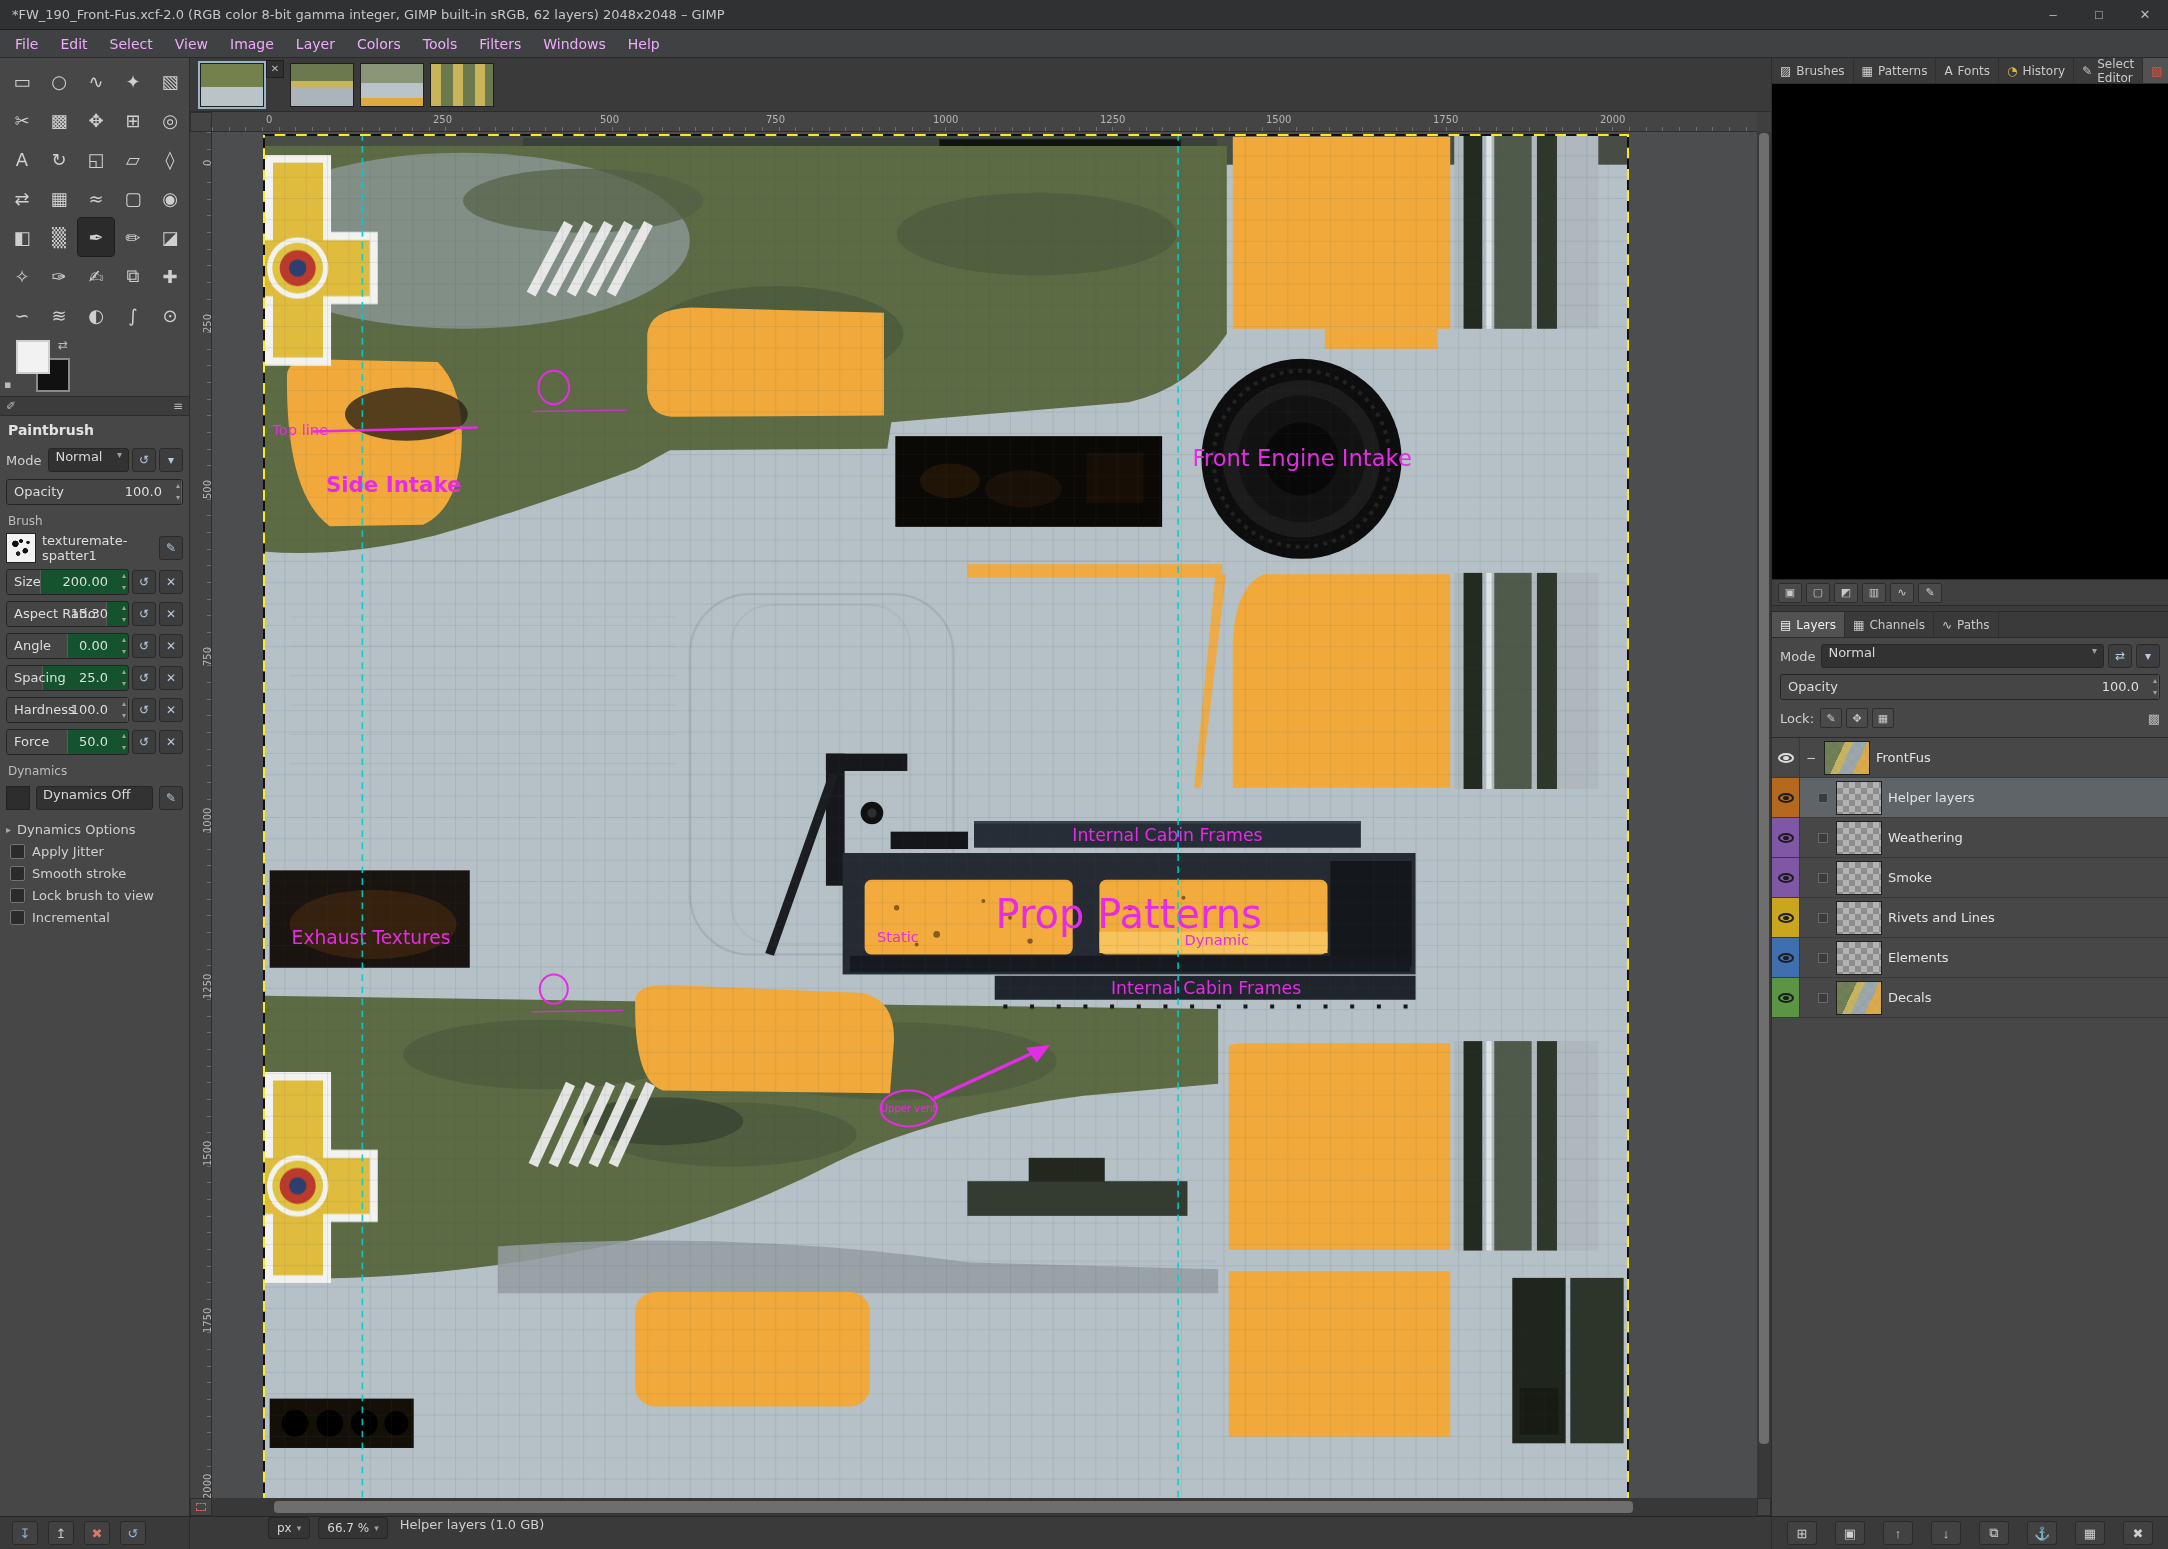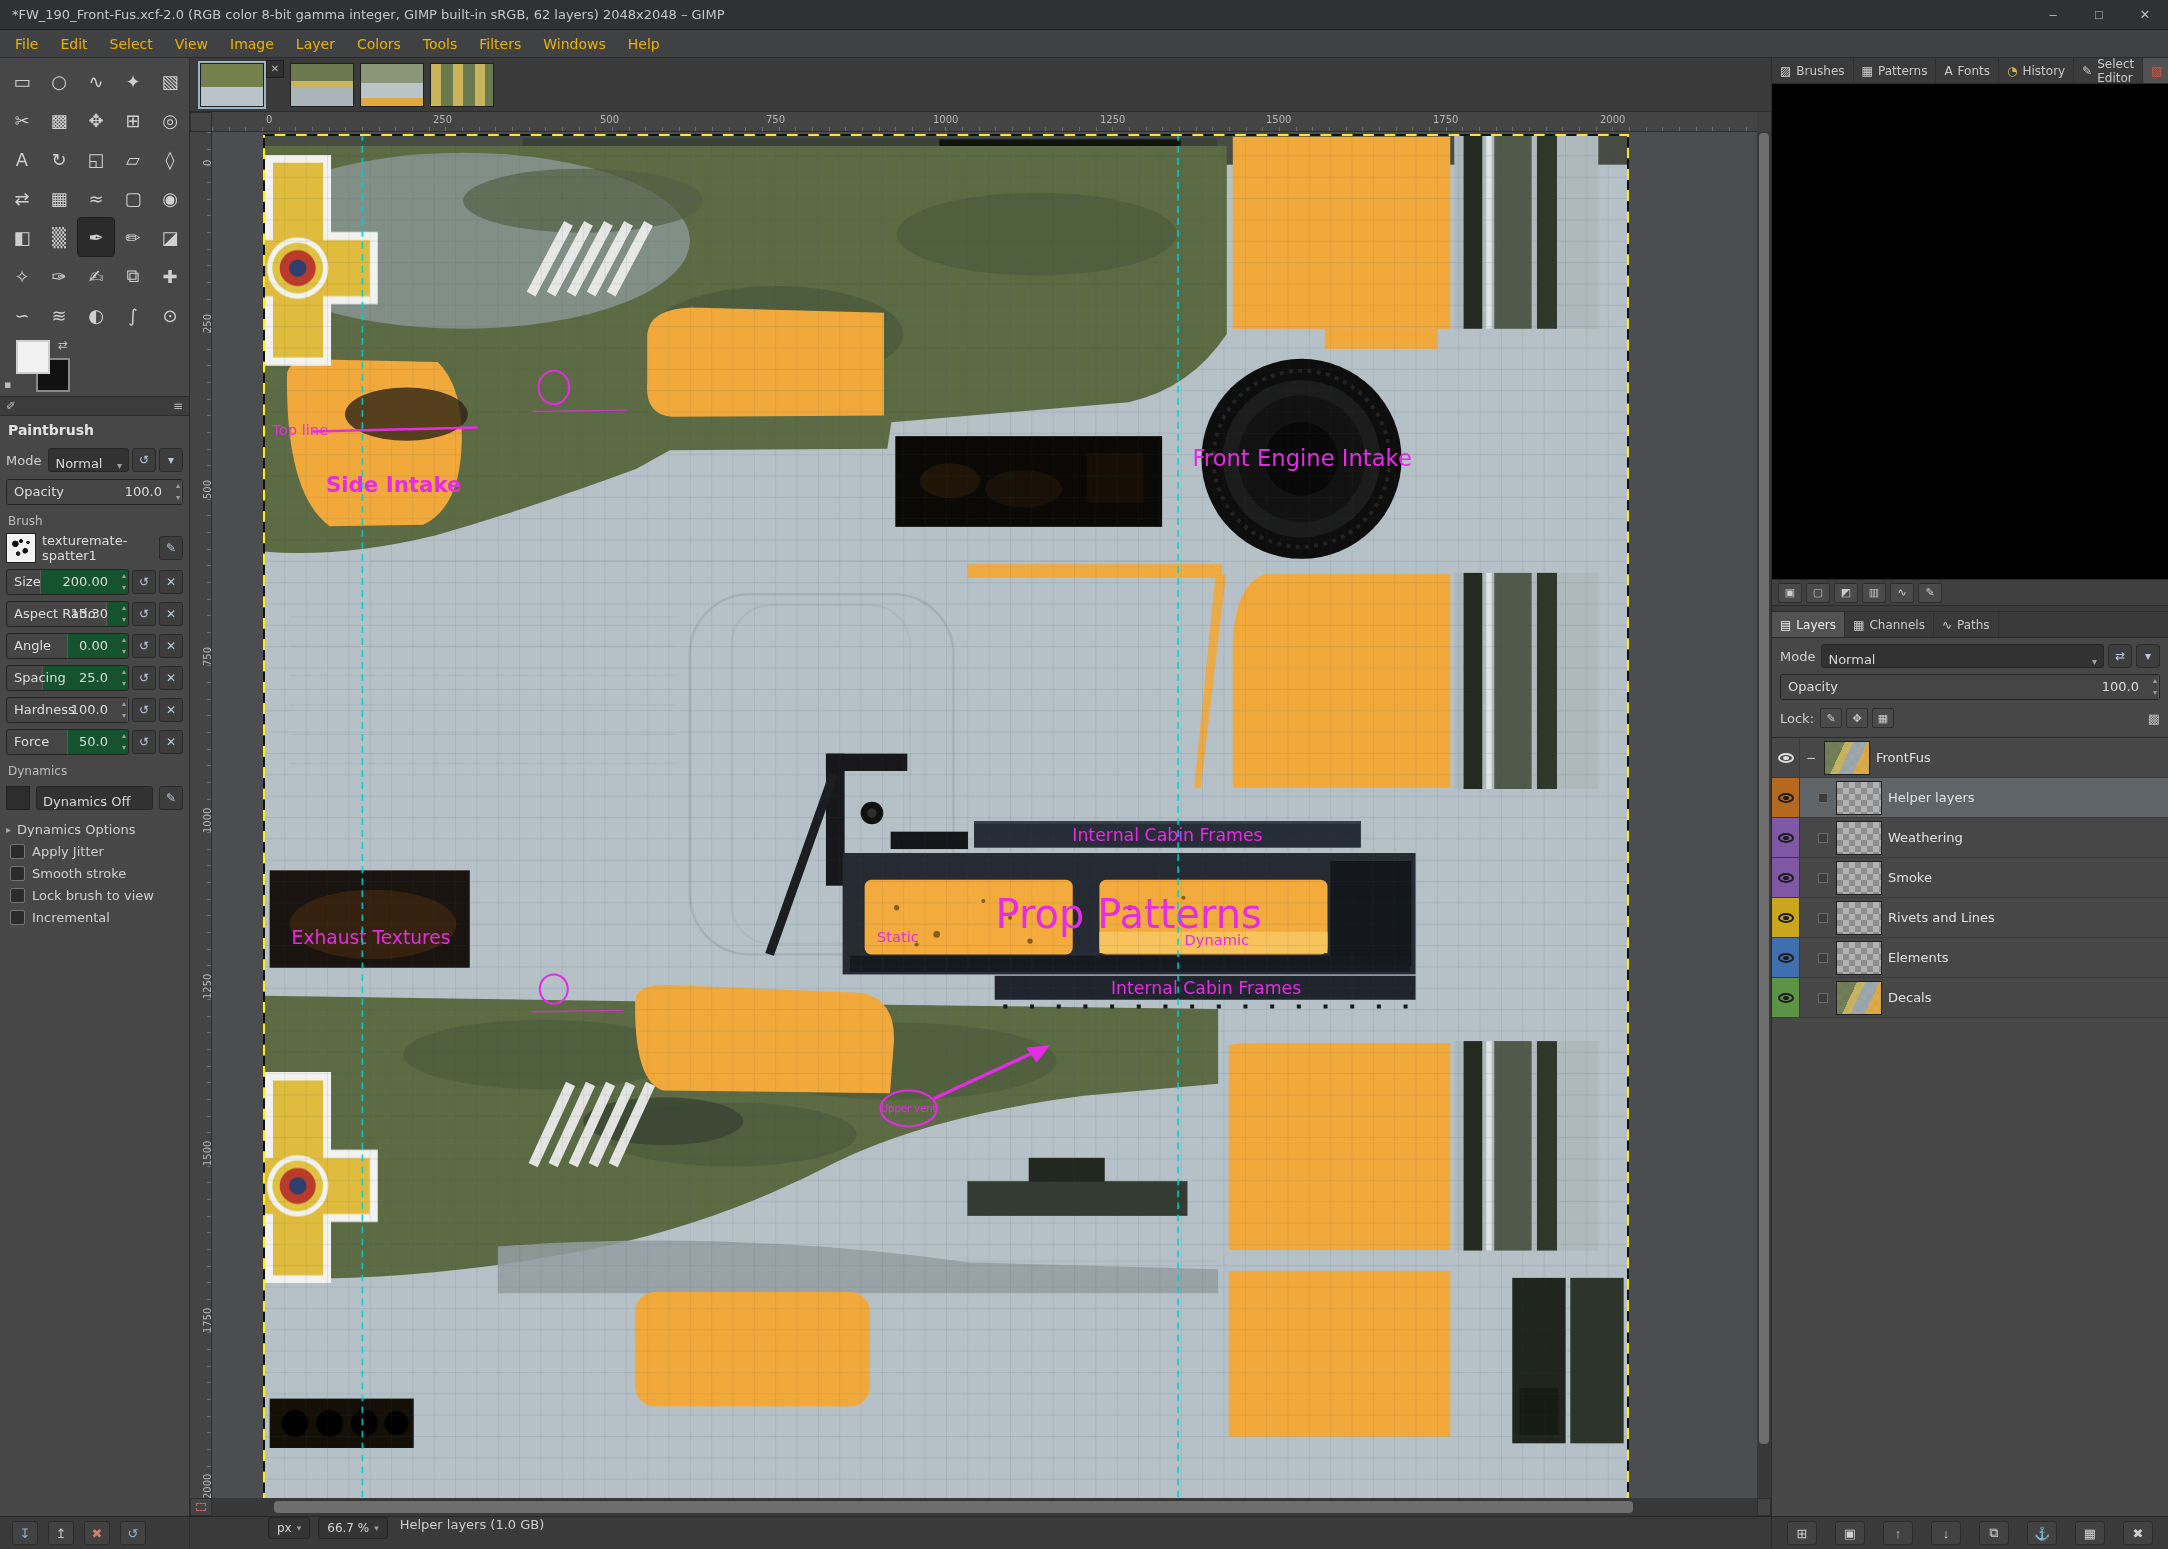--- a/index.html
+++ b/index.html
@@ -9,21 +9,21 @@
     font-family:"DejaVu Sans","Liberation Sans",sans-serif; font-size:14px;
     -webkit-font-smoothing:antialiased;
   }
   
   .titlebar { position:absolute; top:0; left:0; right:0; height:30px; background:#2f3133; border-bottom:1px solid #1e1e1e; display:flex; align-items:center; }
   .titlebar .title { margin-left:12px; font-size:13px; color:#c6c6c6; white-space:nowrap; }
   .win-controls { margin-left:auto; display:flex; height:100%; }
   .win-btn { width:46px; height:100%; background:transparent; border:none; color:#bbb; font-size:13px; cursor:default; }
   
   .menubar { position:absolute; top:30px; left:0; right:0; height:28px; background:#3f4143; border-bottom:1px solid #2a2a2a; display:flex; align-items:center; padding-left:4px; }
-  .menu-item { padding:4px 11px; font-size:14px; color:#eab308; }
+  .menu-item { padding:4px 11px; font-size:14px; color:#f0abfc; }
   
   .left-dock  { position:absolute; top:58px; bottom:33px; left:0; width:190px; background:#474747; border-right:1px solid #2c2c2c; overflow:hidden; }
   .canvas-col { position:absolute; top:58px; bottom:33px; left:190px; right:397px; background:#3f3f3f; }
   .right-dock { position:absolute; top:58px; bottom:33px; right:0; width:397px; background:#474747; border-left:1px solid #2c2c2c; overflow:hidden; }
   
   .toolbox { display:grid; grid-template-columns:repeat(5,36px); grid-auto-rows:38px; gap:1px; padding:4px 2px 2px 4px; }
   .tool { display:flex; align-items:center; justify-content:center; border-radius:3px; }
   .tool-glyph { font-size:18px; color:#cfcfcf; }
   .tool.active { background:#2b2b2b; outline:1px solid #1d1d1d; }
   .swatches { position:relative; height:60px; }
@@ -31,21 +31,21 @@
   .bg-swatch { position:absolute; left:36px; top:22px; width:34px; height:34px; border:2px solid #8a8a8a; z-index:1; }
   .swap-colors { position:absolute; left:58px; top:2px; font-size:12px; color:#bbb; }
   .default-colors { position:absolute; left:4px; top:42px; font-size:11px; color:#bbb; }
   
   .dock-head { height:20px; background:#3c3c3c; border-top:1px solid #2c2c2c; border-bottom:1px solid #2c2c2c; display:flex; align-items:center; padding:0 6px; }
   .dock-head .mini-ic { font-size:12px; color:#b9b9b9; }
   .dock-head .dock-menu { margin-left:auto; font-size:12px; color:#b9b9b9; }
   .opt-title { font-weight:bold; font-size:14px; padding:6px 8px 4px; color:#e2e2e2; }
   .opt-row { display:flex; align-items:center; gap:3px; margin:4px 6px 0; height:28px; }
   .opt-label { font-size:13px; color:#cfcfcf; margin-right:4px; }
-  .combo { flex:1; height:24px; background:#323232; border:1px solid #262626; border-radius:3px; display:flex; align-items:flex-end; padding:0 6px; font-size:13px; }
+  .combo { flex:1; height:24px; background:#323232; border:1px solid #262626; border-radius:3px; display:flex; align-items:flex-start; padding:0 6px; font-size:13px; }
   .combo .caret { margin-left:auto; font-size:10px; color:#9f9f9f; }
   .mini-btn { width:24px; height:24px; background:#3d3d3d; border:1px solid #2a2a2a; border-radius:3px; color:#b9c9dd; font-size:12px; display:flex; align-items:center; justify-content:center; }
   .spin-slider { position:relative; flex:1; height:26px; background:#14532d; border:1px solid #242424; border-radius:3px; overflow:hidden; }
   .ss-fill { position:absolute; top:0; bottom:0; left:0; width:calc(var(--f,0)*100%); background:#454545; border-right:1px solid #5a5a5a; }
   .ss-label { position:absolute; left:7px; top:4px; font-size:13px; color:#dedede; }
   .ss-value { position:absolute; right:20px; top:4px; font-size:13px; color:#dedede; }
   .ss-spin { position:absolute; right:2px; top:0; display:flex; flex-direction:column; line-height:12px; }
   .ss-spin i { font-style:normal; font-size:8px; color:#9f9f9f; }
   .caption { font-size:12px; color:#bdbdbd; padding:8px 8px 0; }
   .brush-row { display:flex; align-items:center; gap:6px; margin:4px 6px 0; height:32px; }

